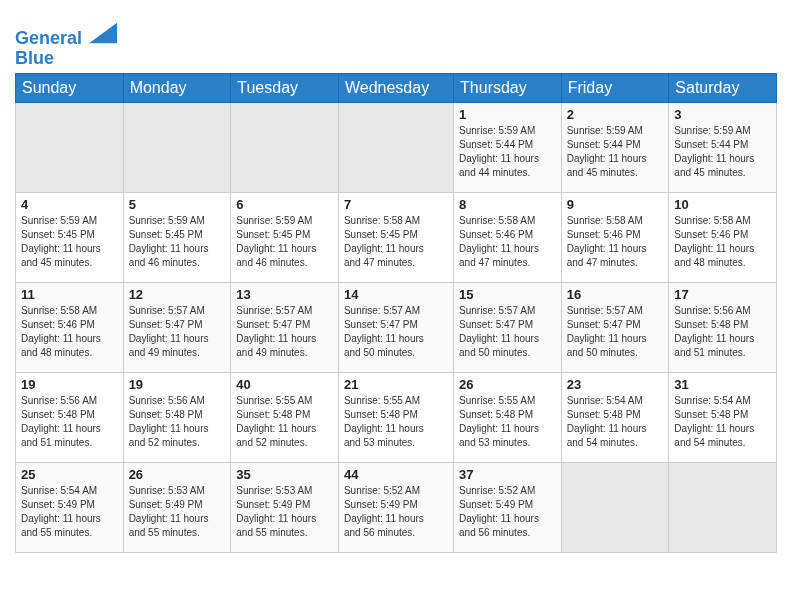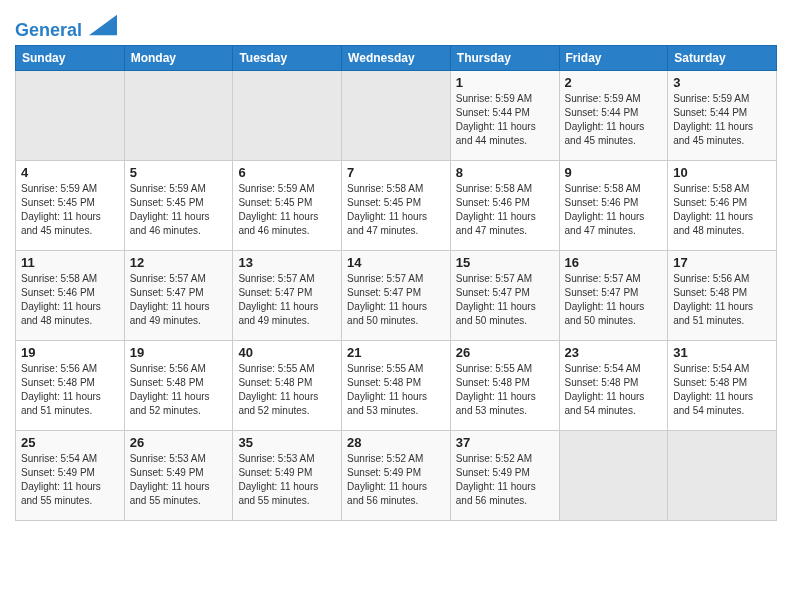--- a/index.html
+++ b/index.html
@@ -12,21 +12,21 @@
     }
     .header-top {
       display: flex;
       align-items: flex-start;
       justify-content: space-between;
       margin-bottom: 4px;
     }
     .logo {
       display: flex;
       align-items: center;
-      margin-top: 6px;
+      margin-top: 14px;
     }
     .logo-text {
       font-size: 18px;
       font-weight: bold;
       color: #333;
       line-height: 1.1;
     }
     .logo-text span {
       color: #2a7fc9;
     }
@@ -51,22 +51,22 @@
     table {
       width: 100%;
       border-collapse: collapse;
       font-size: 11px;
     }
     thead tr th {
       background-color: #2a7fc9;
       color: #fff;
       padding: 5px 6px;
       text-align: left;
-      font-size: 12px;
-      font-weight: bold;
+      font-size: 16px;
+      font-weight: normal;
       border: 1px solid #1a6ab0;
     }
     tbody tr td {
       border: 1px solid #ccc;
       padding: 4px 5px;
       vertical-align: top;
       background: #fff;
       min-height: 80px;
       height: 90px;
     }
@@ -94,20 +94,21 @@
 
 <div class="header-top">
   <div class="logo">
     <div>
       <div class="logo-text">
         <span>General</span>
         <svg class="logo-icon" viewBox="0 0 30 22">
           <polygon points="0,22 30,0 30,22" fill="#2a7fc9"></polygon>
         </svg>
       </div>
+      <div class="logo-text" style="color:#2a7fc9;">Blue</div>
     </div>
   </div>
   <div class="title-block">
     <div class="main-title"></div>
     <div class="subtitle"></div>
   </div>
 </div>
 
 <table>
   <thead>
@@ -318,21 +319,21 @@
 and 55 minutes.</div>
         </td>
         <td>
           <span class="day-num">35</span>
           <div class="day-info" style="white-space: pre-line;">Sunrise: 5:53 AM
 Sunset: 5:49 PM
 Daylight: 11 hours
 and 55 minutes.</div>
         </td>
         <td>
-          <span class="day-num">28</span>
+          <span class="day-num">44</span>
           <div class="day-info" style="white-space: pre-line;">Sunrise: 5:52 AM
 Sunset: 5:49 PM
 Daylight: 11 hours
 and 56 minutes.</div>
         </td>
         <td>
           <span class="day-num">37</span>
           <div class="day-info" style="white-space: pre-line;">Sunrise: 5:52 AM
 Sunset: 5:49 PM
 Daylight: 11 hours

